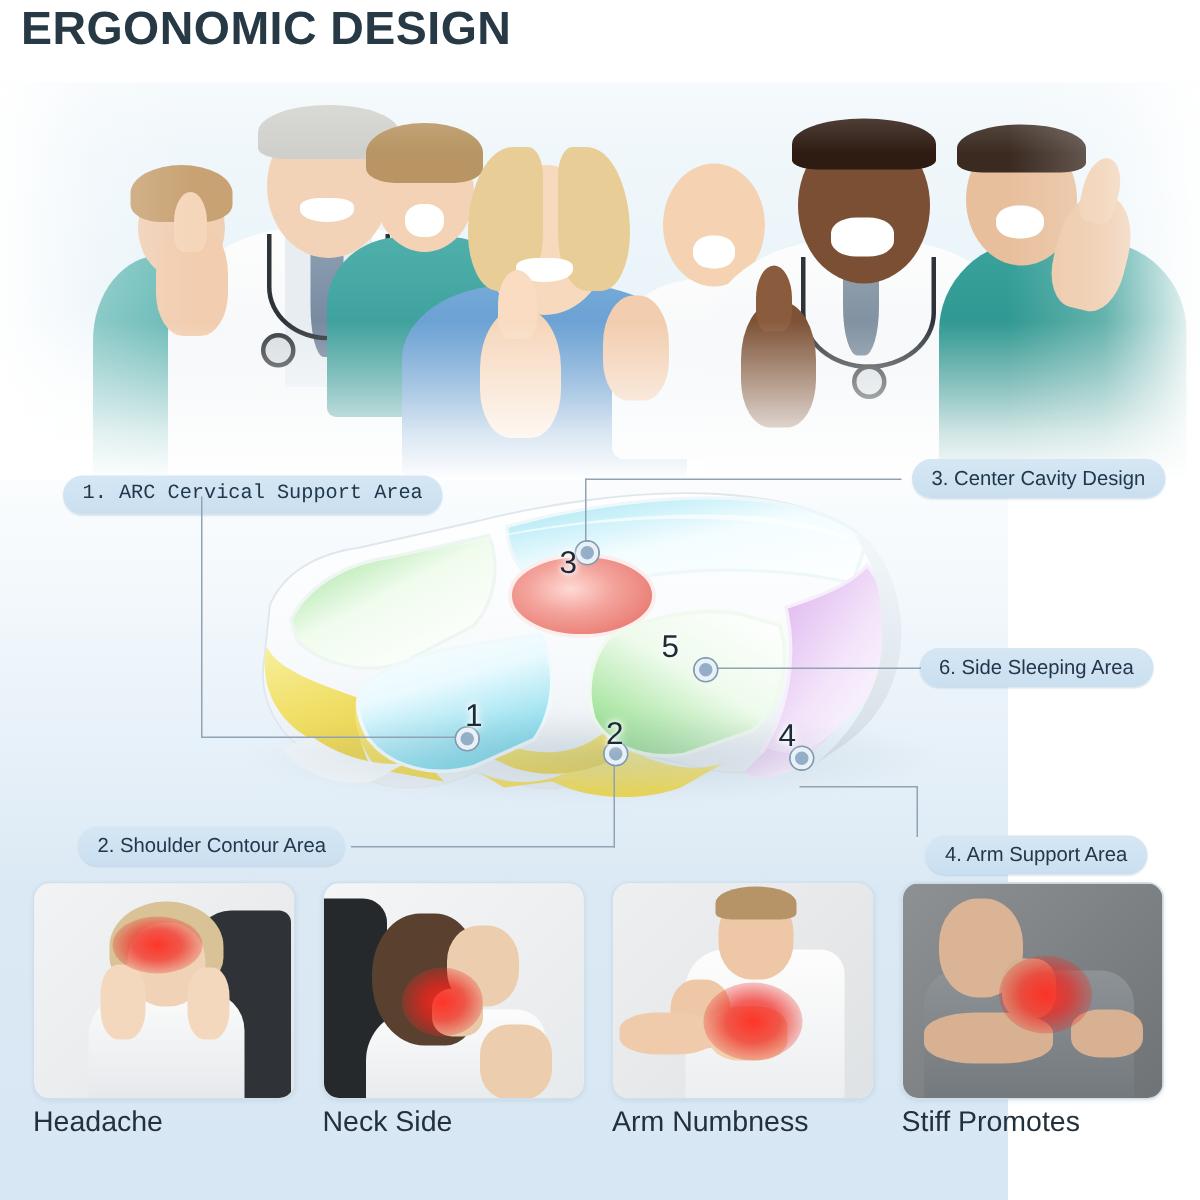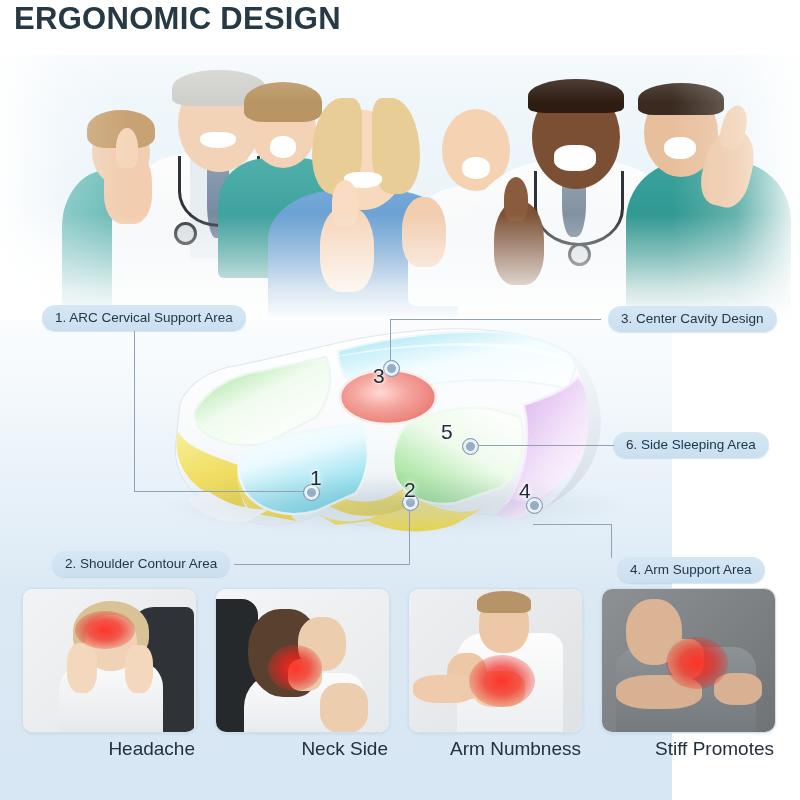--- a/index.html
+++ b/index.html
@@ -82,21 +82,21 @@
 
   
   .cards{position:absolute;left:0;top:588px;width:800px;height:212px;}
   .card{
     position:absolute;top:0;width:173px;height:143px;
     background:#fff;border:1px solid #cfe0ec;border-radius:11px;
     overflow:hidden;box-shadow:0 1px 3px rgba(120,150,175,.18);
   }
   .card-photo{position:absolute;inset:0;}
   .caption{
-    position:absolute;top:150px;width:173px;text-align:right;
+    position:absolute;top:150px;width:173px;text-align:left;
     font-size:19px;color:#22313c;
   }
   .pain{position:absolute;border-radius:50%;
     background:radial-gradient(ellipse at center,
       rgba(255,40,30,.92) 0%, rgba(240,35,28,.70) 38%,
       rgba(232,45,38,.30) 68%, rgba(230,60,50,0) 100%);}
   .skin{position:absolute;}
   .hair{position:absolute;}
   .shirt{position:absolute;}
 </style>
@@ -284,21 +284,21 @@
                L424,224 C448,204 466,176 468,146 C470,114 462,90 450,72 Z" fill="url(#gSide)"></path>
 
       <path d="M88,206 C104,218 128,226 150,224 L128,236
                C104,240 80,230 68,214 Z" fill="#eef3f7"></path>
 
       <path d="M150,90 C200,70 280,58 350,58 C400,58 436,66 454,78
                C420,64 360,58 300,62 C240,66 186,76 150,90 Z" fill="#ffffff" opacity=".65"></path>
     </svg>
   </div>
 
-  <div class="pill" style="left:42px;top:305px;">1. ARC Cervical Support Area</div>
+  <div class="pill" style="left:42px;top:317px;font-family:Liberation Mono, monospace;">1. ARC Cervical Support Area</div>
   <div class="lead lead-v" style="left:134px;top:331px;height:161px;"></div>
   <div class="lead lead-h" style="left:134px;top:491px;width:176px;"></div>
   <div class="marker-dot" style="left:303px;top:484px;"></div>
   <div class="marker-num" style="left:310px;top:466px;">1</div>
 
   <div class="pill" style="left:52px;top:551px;">2. Shoulder Contour Area</div>
   <div class="lead lead-h" style="left:234px;top:564px;width:176px;"></div>
   <div class="lead lead-v" style="left:409px;top:500px;height:65px;"></div>
   <div class="marker-dot" style="left:402px;top:494px;"></div>
   <div class="marker-num" style="left:404px;top:478px;">2</div>

